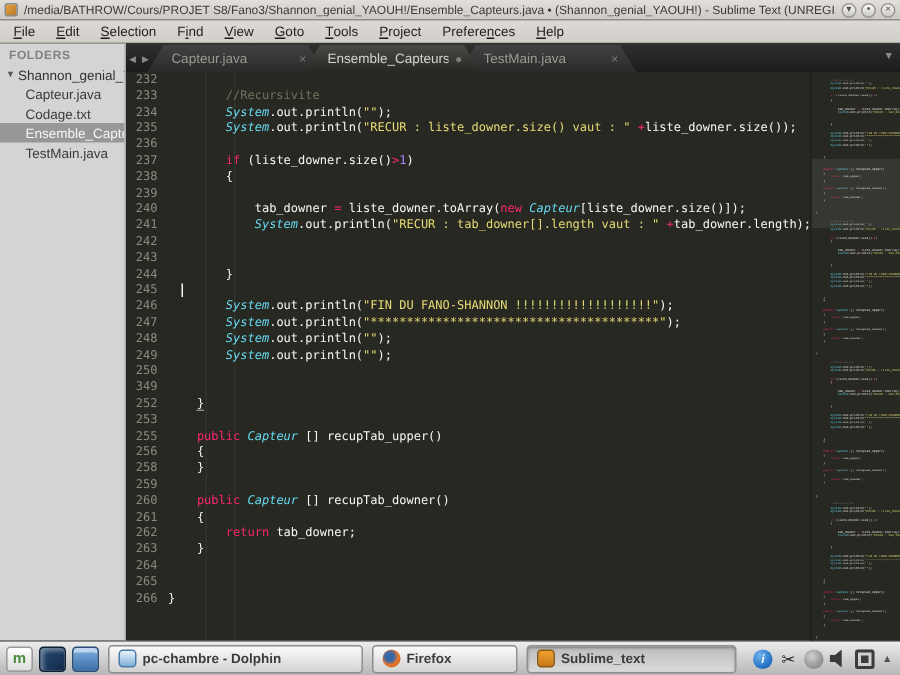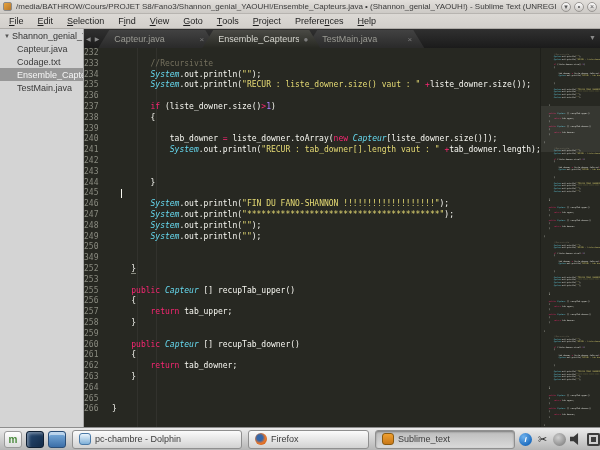--- a/index.html
+++ b/index.html
@@ -59,21 +59,21 @@
   .tab .tab-x { font-size:8px; color:#7d7d7d; margin-left:4px; }
   .overflow { position:absolute; right:4px; top:5px; color:#8a8a8a; font-size:7px; }
 
   
   #editor-body { flex:1; display:flex; min-height:0; }
   #code-area { flex:1; position:relative; overflow:hidden;
     font-family:"DejaVu Sans Mono", monospace; font-size:8px; line-height:10.8px; }
   .iguide { position:absolute; top:0; bottom:0; width:1px; background:rgba(255,255,255,.05); }
   .g1 { left:53px; } .g2 { left:72px; }
   .code-row { display:flex; height:10.8px; position:relative; white-space:pre; }
-  .gutter { width:28px; flex:none; padding-right:7px; color:#8a8b80; }
+  .gutter { width:28px; flex:none; text-align:right; padding-right:7px; color:#8a8b80; }
   .code-text { flex:1; overflow:hidden; color:#f8f8f2; }
   .tk-p { color:#f8f8f2; }
   .tk-k { color:#f92672; }
   .tk-s { color:#e6db74; }
   .tk-c { color:#75715e; }
   .tk-y { color:#66d9ef; font-style:italic; }
   .tk-n { color:#ae81ff; }
   .tk-b { color:#f8f8f2; border-bottom:1px solid #8a8b80; }
   .cursor { position:absolute; left:37px; top:1px; width:1px; height:9px; background:#f8f8f0; }
 
@@ -96,21 +96,21 @@
   .l-desktop { background:linear-gradient(135deg,#274b75,#122a47); border:1px solid #0e1f33;
     box-shadow:inset 2px 2px 3px rgba(255,255,255,.35); }
   .l-device { background:linear-gradient(#7fb2e0,#3b6ea8); border:1px solid #2a4e78;
     box-shadow:inset 0 3px 0 rgba(255,255,255,.5); }
   .taskbtn { height:19px; display:flex; align-items:center; gap:4px;
     border:1px solid #8f8f8f; border-radius:3px; padding:0 6px;
     background:linear-gradient(#fbfbfb,#d2d2d2); font-size:9px; color:#3c3c3c;
     white-space:nowrap; overflow:hidden; }
   .taskbtn.active { background:linear-gradient(#bcbcbc,#dadada);
     box-shadow:inset 0 1px 2px rgba(0,0,0,.35); }
-  .t-dolphin { width:170px; } .t-firefox { width:121px; } .t-sublime { width:140px; }
+  .t-dolphin { width:170px; } .t-firefox { width:97px; } .t-sublime { width:140px; }
   .ticon { width:12px; height:12px; flex:none; border-radius:3px; }
   .ticon-dolphin { background:linear-gradient(#eaf4fc,#7fb0d8); border:1px solid #4a7aa8; }
   .ticon-firefox { border-radius:50%;
     background:radial-gradient(circle at 40% 40%, #3566a8 28%, #e8762c 55%, #c45a14 90%); }
   .ticon-sublime { background:linear-gradient(#f0a030,#c87818); border:1px solid #8a5a10; }
   #tray { margin-left:auto; display:flex; align-items:center; gap:4px; }
   .tray-icon { width:13px; height:13px; display:flex; align-items:center;
     justify-content:center; flex:none; }
   .tray-update-notifier { border-radius:50%;
     background:radial-gradient(circle at 35% 30%, #6fb2ee, #1f6ec0 70%);
@@ -219,20 +219,21 @@
       <div class="menu-item">
         <span class="mn">H</span>
         <span>e</span>
         <span>l</span>
         <span>p</span>
       </div>
     </div>
 
   <div id="main">
     <div id="sidebar">
+      <div id="folders-header">FOLDERS</div>
       <div id="root-row">
         <span class="tri">▼</span>
         <span>Shannon_genial_YAOUH!</span>
       </div>
       <div id="sidebar-files">
           <div class="file-row">Capteur.java</div>
           <div class="file-row">Codage.txt</div>
           <div class="file-row selected">Ensemble_Capteurs.java</div>
           <div class="file-row">TestMain.java</div>
         </div>
@@ -280,21 +281,20 @@
               <div class="code-row"><span class="gutter">246</span><span class="code-text"><span class="tk-y">        System</span><span class="tk-p">.out.println(</span><span class="tk-s">"FIN DU FANO-SHANNON !!!!!!!!!!!!!!!!!!!"</span><span class="tk-p">);</span></span></div>
               <div class="code-row"><span class="gutter">247</span><span class="code-text"><span class="tk-y">        System</span><span class="tk-p">.out.println(</span><span class="tk-s">"****************************************"</span><span class="tk-p">);</span></span></div>
               <div class="code-row"><span class="gutter">248</span><span class="code-text"><span class="tk-y">        System</span><span class="tk-p">.out.println(</span><span class="tk-s">""</span><span class="tk-p">);</span></span></div>
               <div class="code-row"><span class="gutter">249</span><span class="code-text"><span class="tk-y">        System</span><span class="tk-p">.out.println(</span><span class="tk-s">""</span><span class="tk-p">);</span></span></div>
               <div class="code-row"><span class="gutter">250</span><span class="code-text"></span></div>
               <div class="code-row"><span class="gutter">349</span><span class="code-text"></span></div>
               <div class="code-row"><span class="gutter">252</span><span class="code-text"><span class="tk-p">    </span><span class="tk-b">}</span></span></div>
               <div class="code-row"><span class="gutter">253</span><span class="code-text"></span></div>
               <div class="code-row"><span class="gutter">255</span><span class="code-text"><span class="tk-k">    public</span><span class="tk-p"> </span><span class="tk-y">Capteur</span><span class="tk-p"> [] recupTab_upper()</span></span></div>
               <div class="code-row"><span class="gutter">256</span><span class="code-text"><span class="tk-p">    {</span></span></div>
-              <div class="code-row"><span class="gutter">257</span><span class="code-text"><span class="tk-k">        return</span><span class="tk-p"> tab_upper;</span></span></div>
               <div class="code-row"><span class="gutter">258</span><span class="code-text"><span class="tk-p">    }</span></span></div>
               <div class="code-row"><span class="gutter">259</span><span class="code-text"></span></div>
               <div class="code-row"><span class="gutter">260</span><span class="code-text"><span class="tk-k">    public</span><span class="tk-p"> </span><span class="tk-y">Capteur</span><span class="tk-p"> [] recupTab_downer()</span></span></div>
               <div class="code-row"><span class="gutter">261</span><span class="code-text"><span class="tk-p">    {</span></span></div>
               <div class="code-row"><span class="gutter">262</span><span class="code-text"><span class="tk-k">        return</span><span class="tk-p"> tab_downer;</span></span></div>
               <div class="code-row"><span class="gutter">263</span><span class="code-text"><span class="tk-p">    }</span></span></div>
               <div class="code-row"><span class="gutter">264</span><span class="code-text"></span></div>
               <div class="code-row"><span class="gutter">265</span><span class="code-text"></span></div>
               <div class="code-row"><span class="gutter">266</span><span class="code-text"><span class="tk-p">}</span></span></div>
             </div>
@@ -306,21 +306,21 @@
       </div>
     </div>
   </div>
 
   <div id="taskbar">
     <div id="launchers" style="display:flex;gap:4px;">
         <div class="launcher l-mint">m</div>
         <div class="launcher l-desktop"></div>
         <div class="launcher l-device"></div>
       </div>
-    <div id="task-buttons" style="display:flex;gap:6px;margin-left:2px;">
+    <div id="task-buttons" style="display:flex;gap:6px;margin-left:2px;font-weight:bold;">
         <div class="taskbtn t-dolphin">
           <span class="ticon ticon-dolphin"></span>
           <span>pc-chambre - Dolphin</span>
         </div>
         <div class="taskbtn t-firefox">
           <span class="ticon ticon-firefox"></span>
           <span>Firefox</span>
         </div>
         <div class="taskbtn t-sublime active">
           <span class="ticon ticon-sublime"></span>

